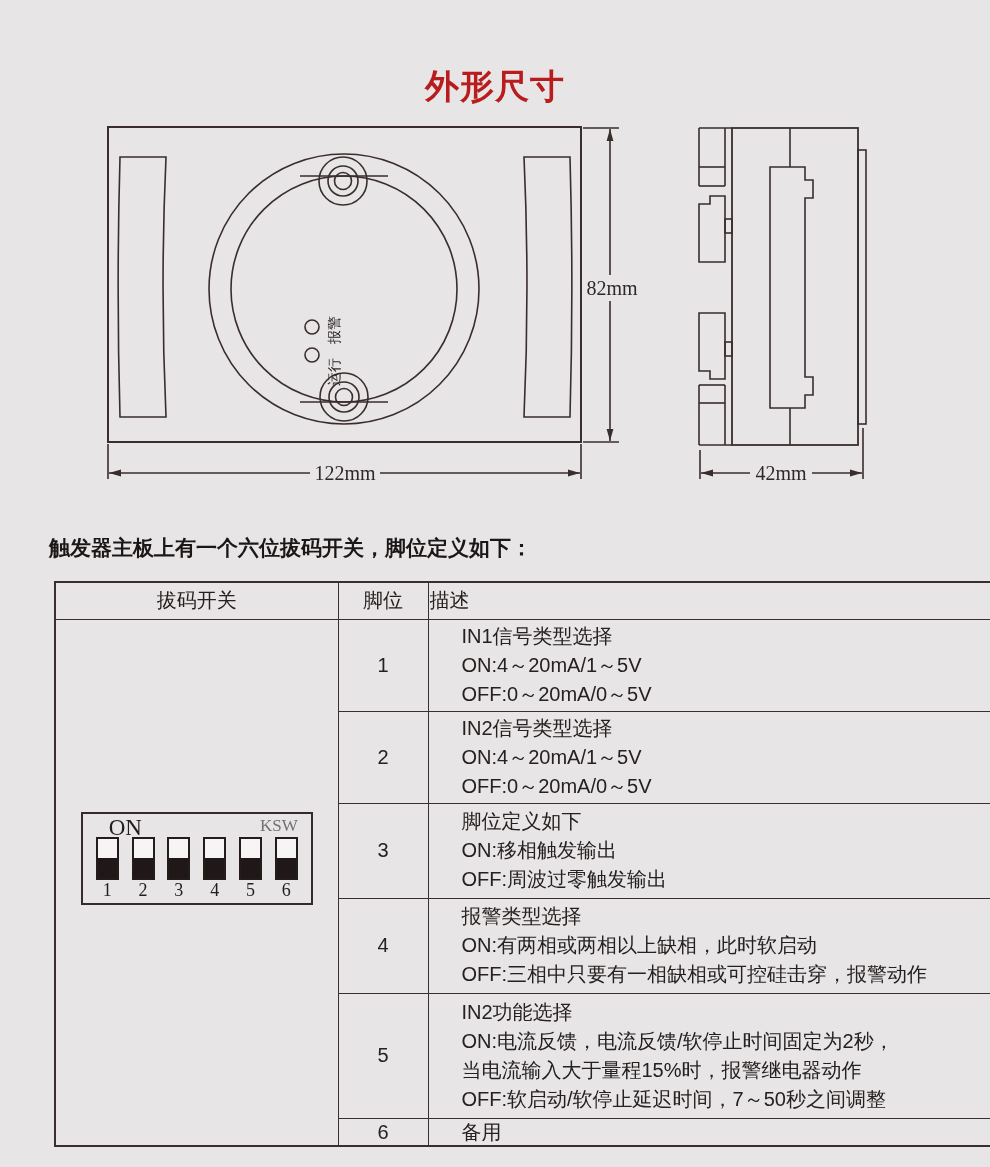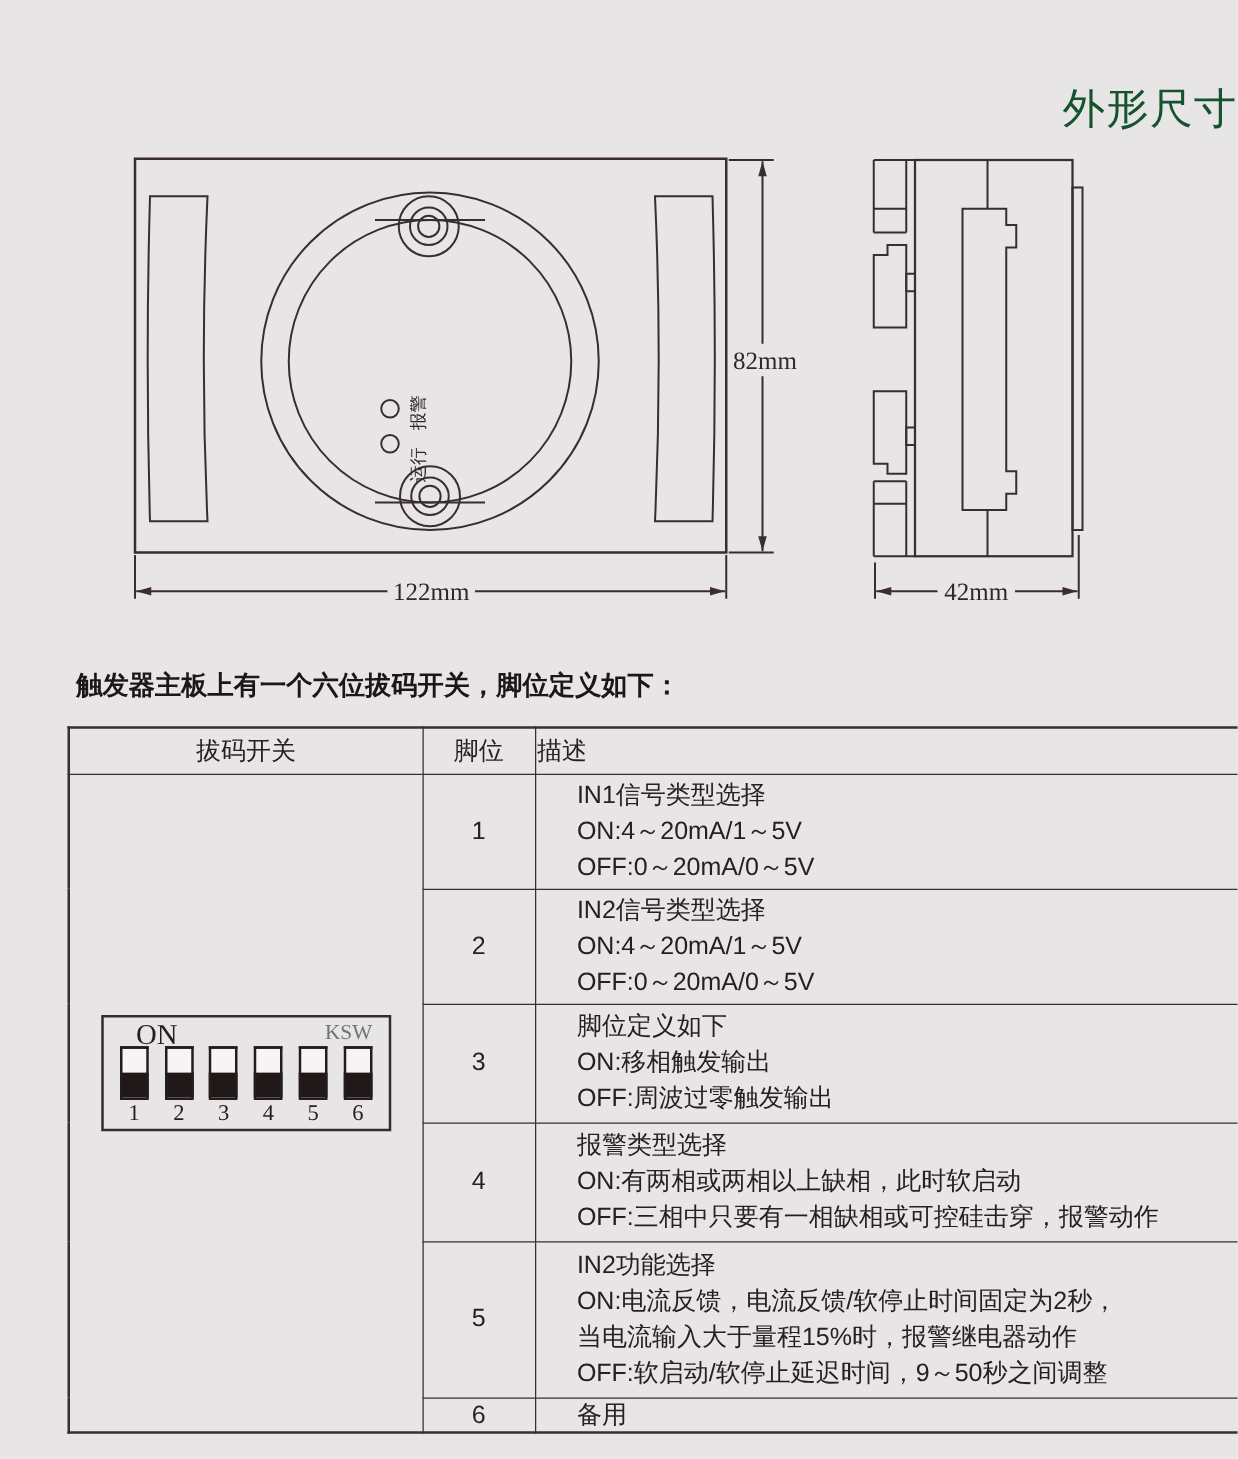--- a/index.html
+++ b/index.html
@@ -4,34 +4,34 @@
 <style>
   html,body{margin:0;padding:0;}
   .page{
     position:relative;width:990px;height:1167px;
     background:#e7e5e5;overflow:hidden;
     font-family:"Liberation Sans","DejaVu Sans",sans-serif;
     color:#262020;
   }
   .title{
     position:absolute;top:64px;left:0;width:100%;
-    text-align:right;font-size:34px;font-weight:400;
-    color:#14532d;letter-spacing:1px;
+    text-align:center;font-size:34px;font-weight:700;
+    color:#b91c1c;letter-spacing:1px;
   }
   svg.drawing{position:absolute;top:0;left:0;}
   svg .dim-text{
     font-family:"Liberation Serif","DejaVu Serif",serif;
     font-size:20px;fill:#2f2828;
   }
   svg .led-text{
     font-family:"Liberation Sans","DejaVu Sans",sans-serif;
     font-size:14px;fill:#2f2828;
   }
   .intro{
-    position:absolute;top:534px;left:61px;
+    position:absolute;top:534px;left:49px;
     font-size:21px;font-weight:700;color:#1c1717;
   }
   table.def{
     position:absolute;top:581px;left:22px;width:944px;
     border-collapse:collapse;table-layout:fixed;
     font-size:20px;color:#262020;
     border:2.5px solid #3b2e30;
     margin-left:32px;
   }
   table.def td{border:1.5px solid #3b2e30;overflow:hidden;}
@@ -236,21 +236,21 @@
         <div>ON:有两相或两相以上缺相，此时软启动</div>
         <div>OFF:三相中只要有一相缺相或可控硅击穿，报警动作</div>
       </td>
     </tr>
     <tr class="r125">
       <td class="pin-cell">5</td>
       <td class="desc-cell">
         <div>IN2功能选择</div>
         <div>ON:电流反馈，电流反馈/软停止时间固定为2秒，</div>
         <div>当电流输入大于量程15%时，报警继电器动作</div>
-        <div>OFF:软启动/软停止延迟时间，9～50秒之间调整</div>
+        <div>OFF:软启动/软停止延迟时间，7～50秒之间调整</div>
       </td>
     </tr>
     <tr class="r28">
       <td class="pin-cell">6</td>
       <td class="desc-cell">
         <div>备用</div>
       </td>
     </tr>
   </tbody>
     </table>

